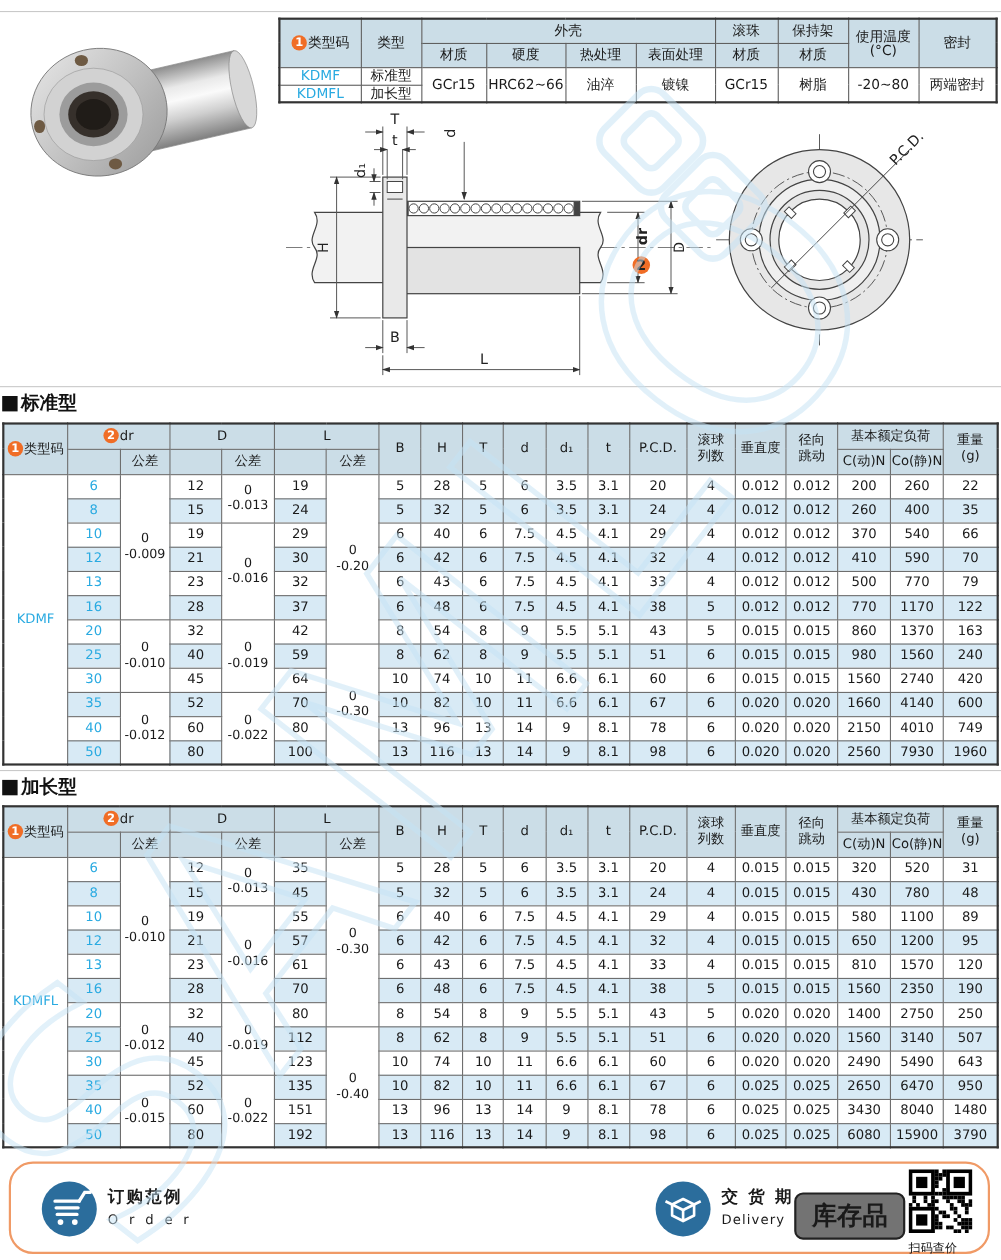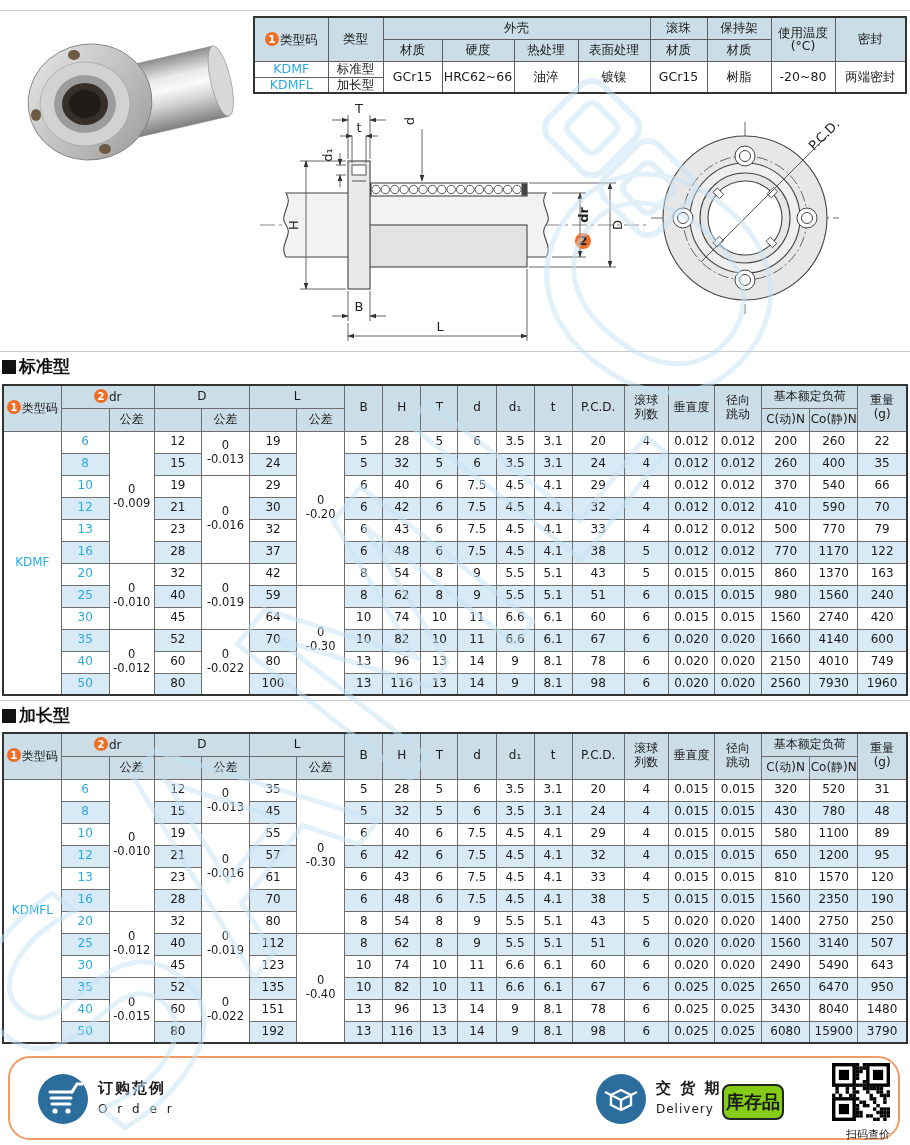--- a/index.html
+++ b/index.html
@@ -43,23 +43,23 @@
 
   
   .footer{position:absolute;left:8px;top:1056px;width:892px;height:84px;
           border:2px solid #f09a66;border-radius:22px;background:#fff}
   .order-cn{font-size:15px;font-weight:bold;letter-spacing:2px;white-space:nowrap}
   .order-en{font-size:12px;letter-spacing:3px;margin-top:4px;white-space:nowrap}
   .mini{position:absolute;left:158px;top:9px;width:148px;border:2px solid #333;font-size:12px}
   .mini th,.mini td{border:1px solid #555;height:20px}
   .mini th{font-weight:bold;background:#fff;font-size:12px}
   .mini td{font-weight:bold}
-  .stock{position:absolute;left:712px;top:26px;padding:4px 2px;border:2px solid #222;
-         border-radius:8px;background:#84cc16;font-size:18px;font-weight:bold}
-  .qr-wrap{position:absolute;left:816px;top:5px;width:64px;text-align:right}
+  .stock{position:absolute;left:712px;top:26px;padding:4px 14px;border:2px solid #222;
+         border-radius:8px;background:#737373;font-size:23px;font-weight:bold}
+  .qr-wrap{position:absolute;left:816px;top:5px;width:64px;text-align:left}
   .qr-caption{font-size:11px;margin-top:2px;white-space:nowrap}
   .icon-pos{position:absolute}
   .wm{position:absolute;inset:0;pointer-events:none;z-index:30}
 </style>
 </head>
 <body>
 
 <div id="page">
   <div class="rule" style="top:10px"></div>
 

